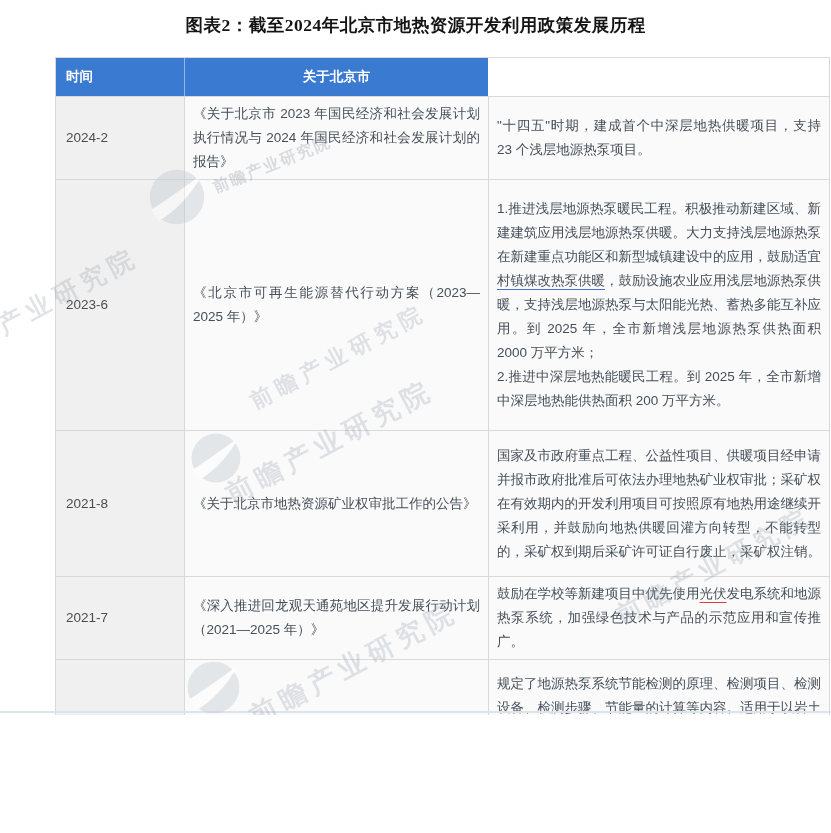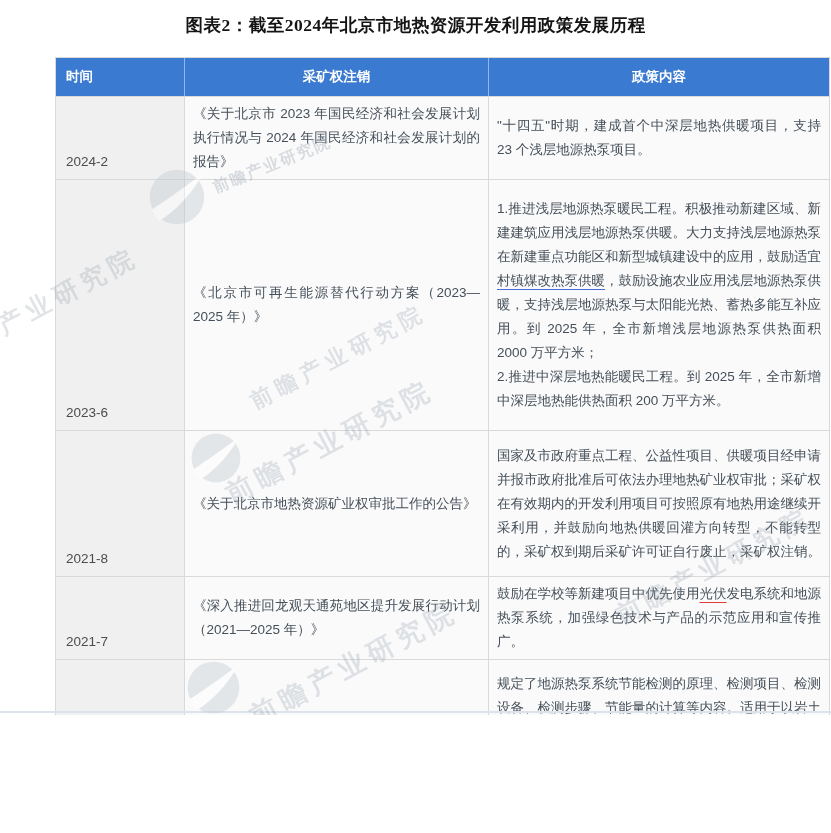--- a/index.html
+++ b/index.html
@@ -28,21 +28,21 @@
   }
   .tr { display:flex; align-items:stretch; }
   .tr + .tr, #rows .tr { border-top:1px solid var(--border,#d9d9d9); }
   .thead { border-top:none !important; }
   .td {
     box-sizing:border-box;
     display:flex; flex-direction:column; justify-content:center;
     background:var(--cell-bg,#fafafa);
   }
   .td + .td { border-left:1px solid var(--border,#d9d9d9); }
-  .td.time   { width:128px; flex:none; background:var(--time-col-bg,#f0f0f0); color:var(--time-text,#4c4c4c);justify-content:flex-end; }
+  .td.time   { width:128px; flex:none; background:var(--time-col-bg,#f0f0f0); color:var(--time-text,#4c4c4c); }
   .td.name   { width:304px; flex:none; }
   .td.content{ flex:1; }
   .thead .td {
     background:var(--header-bg,#3a7ad0);
     color:var(--header-text,#ffffff);
     font-weight:700; height:38px;
     justify-content:center; text-align:center;
   }
   .thead .td + .td { border-left:1px solid rgba(255,255,255,0.45); }
   .cell-inner {
@@ -79,24 +79,21 @@
 <div class="page">
 
   <h1 class="title">图表2：截至2024年北京市地热资源开发利用政策发展历程</h1>
 
   <div class="table">
     <div class="tr thead">
       <div class="td time">
         <div class="cell-inner">时间</div>
       </div>
       <div class="td name">
-        <div class="cell-inner">采矿权注销</div>
-      </div>
-      <div class="td content">
-        <div class="cell-inner">政策内容</div>
+        <div class="cell-inner">关于北京市</div>
       </div>
     </div>
     <div id="rows">
         <div class="tr">
           <div class="td time">
             <div class="cell-inner">2024-2</div>
           </div>
           <div class="td name">
             <div class="cell-inner">《关于北京市 2023 年国民经济和社会发展计划执行情况与 2024 年国民经济和社会发展计划的报告》</div>
           </div>

